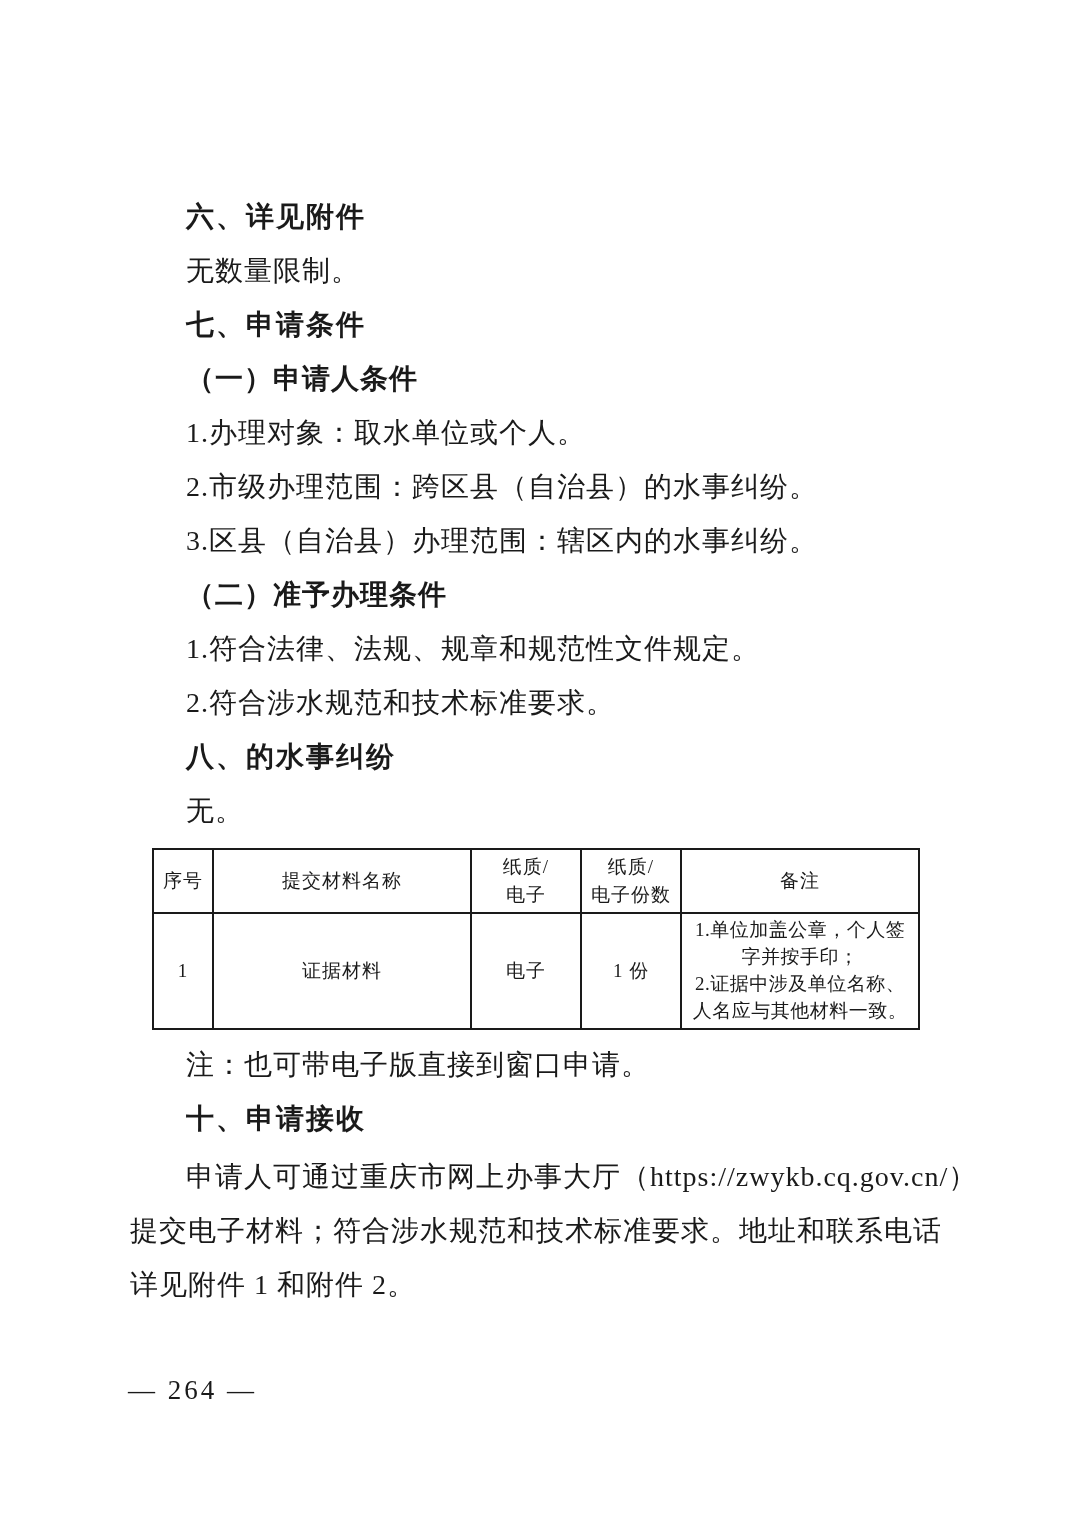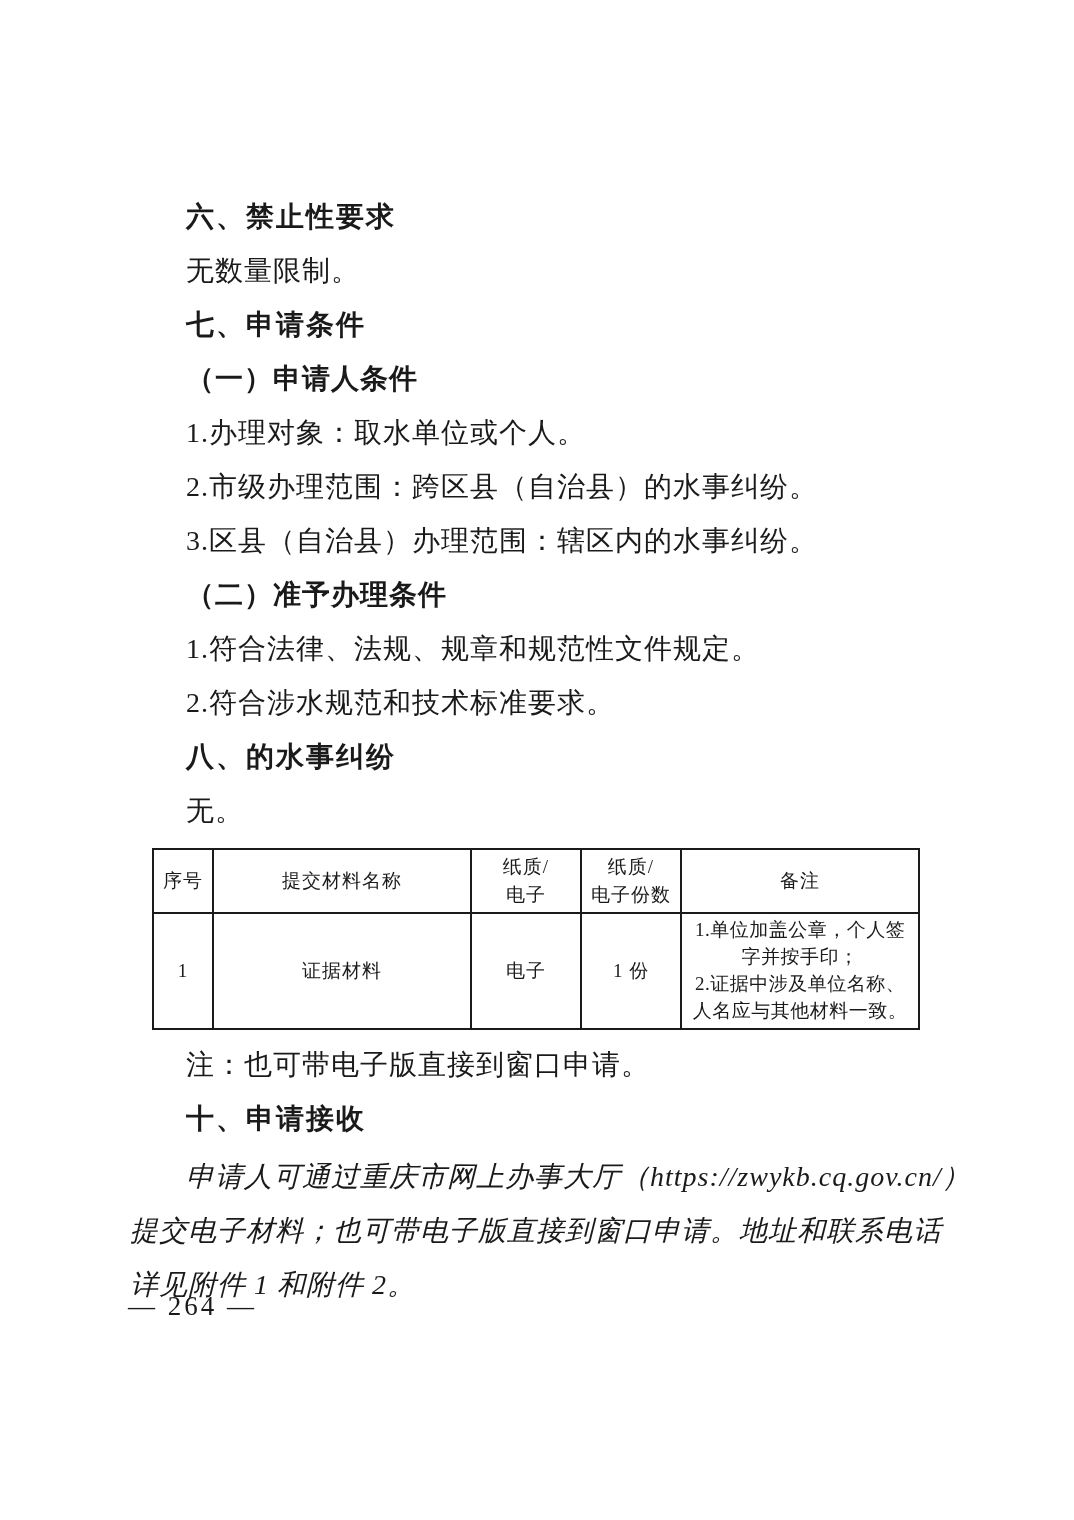--- a/index.html
+++ b/index.html
@@ -58,37 +58,37 @@
   }
   td.remarks-cell {
     text-align: left;
     padding: 6px 8px 6px 9px;
   }
   .remarks-line {
     line-height: 1.42;
     letter-spacing: 0.5px;
   }
   .note-line { margin-top: 8px; }
-  .para-block { margin-top: 4px; font-style: italic; }
+  .para-block { margin-top: 4px; }
   .page-number {
     position: absolute;
     left: 128px;
-    top: 1286px;
+    top: 1370px;
     font-size: 27px;
     letter-spacing: 3px;
     line-height: 40px;
   }
 </style>
 </head>
 <body>
 
 <div class="page">
   <div class="content">
 
-    <div class="line heading indent">六、禁止性要求</div>
+    <div class="line heading indent">六、详见附件</div>
     <div class="line indent">无数量限制。</div>
 
     <div class="line heading indent">七、申请条件</div>
     <div class="line subheading indent">（一）申请人条件</div>
     <div class="line indent">1.办理对象：取水单位或个人。</div>
     <div class="line indent">2.市级办理范围：跨区县（自治县）的水事纠纷。</div>
     <div class="line indent">3.区县（自治县）办理范围：辖区内的水事纠纷。</div>
     <div class="line subheading indent">（二）准予办理条件</div>
     <div class="line indent">1.符合法律、法规、规章和规范性文件规定。</div>
     <div class="line indent">2.符合涉水规范和技术标准要求。</div>
@@ -129,20 +129,20 @@
         </tr>
       </tbody>
     </table>
 
     <div class="line indent note-line">注：也可带电子版直接到窗口申请。</div>
 
     <div class="line heading indent">十、申请接收</div>
 
     <div class="para-block">
       <div class="line indent">申请人可通过重庆市网上办事大厅（https://zwykb.cq.gov.cn/）</div>
-      <div class="line">提交电子材料；也可带电子版直接到窗口申请。地址和联系电话</div>
+      <div class="line">提交电子材料；符合涉水规范和技术标准要求。地址和联系电话</div>
       <div class="line">详见附件 1 和附件 2。</div>
     </div>
 
   </div>
 
   <div class="page-number">— 264 —</div>
 </div>
 
 </body></html>

